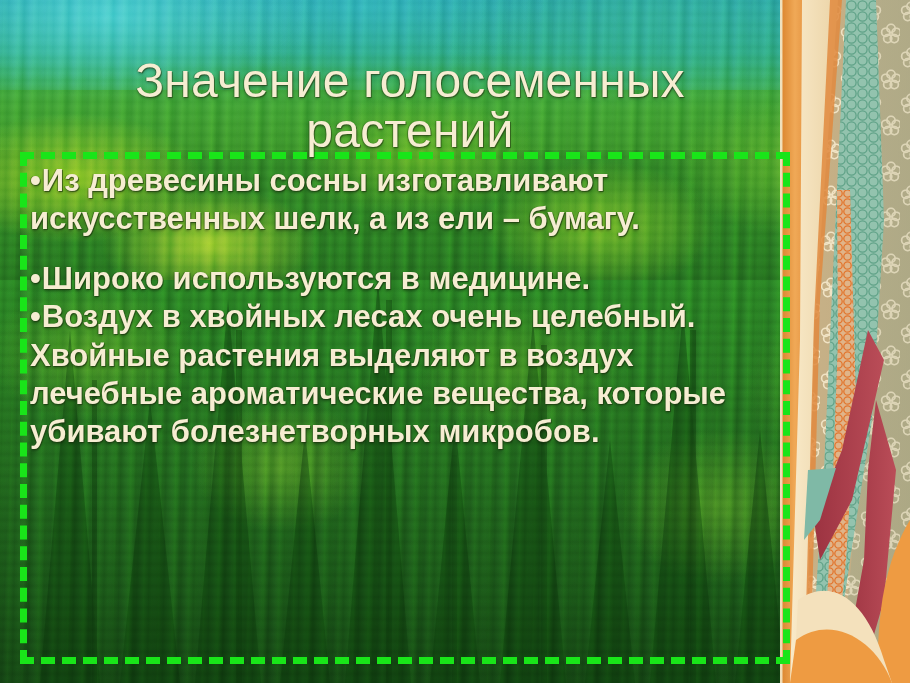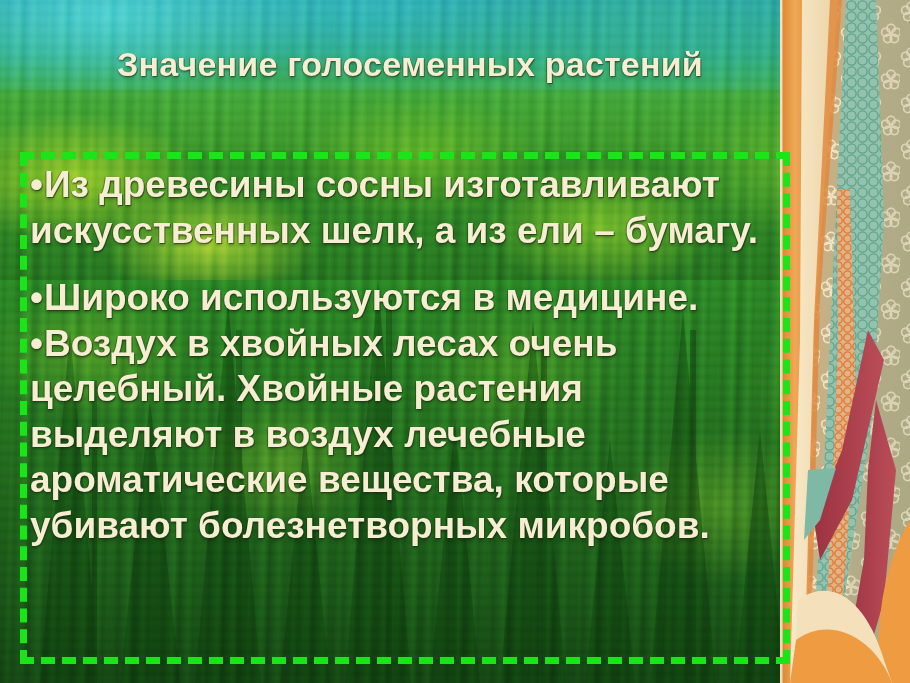--- a/index.html
+++ b/index.html
@@ -104,41 +104,41 @@
   }
 
   
   .title {
     position: absolute;
     left: 60px;
     top: 24px;
     width: 700px;
     text-align: center;
     color: #f6edd2;
-    font-size: 34px;
-    font-weight: bold;
+    font-size: 48px;
+    font-weight: normal;
     line-height: 1.03;
     letter-spacing: 0.2px;
     text-shadow:
       1px 1px 0 rgba(40,60,20,0.55),
       -1px 0 0 rgba(40,60,20,0.35),
       0 2px 3px rgba(0,0,0,0.30);
     white-space: pre-line;
   }
 
   
   .body {
     position: absolute;
     left: 30px;
     top: 162px;
     width: 748px;
   }
   .bullet {
     color: #f6edd2;
-    font-size: 37px;
+    font-size: 31px;
     font-weight: bold;
     line-height: 1.23;
     text-shadow:
       1px 1px 0 rgba(30,55,15,0.60),
       -1px 0 0 rgba(30,55,15,0.35),
       0 2px 3px rgba(0,0,0,0.35);
     margin: 0 0 15px 0;
   }
   .bullet .dot { margin-right: 1px; }
   .b1 { margin-bottom: 22px; }

